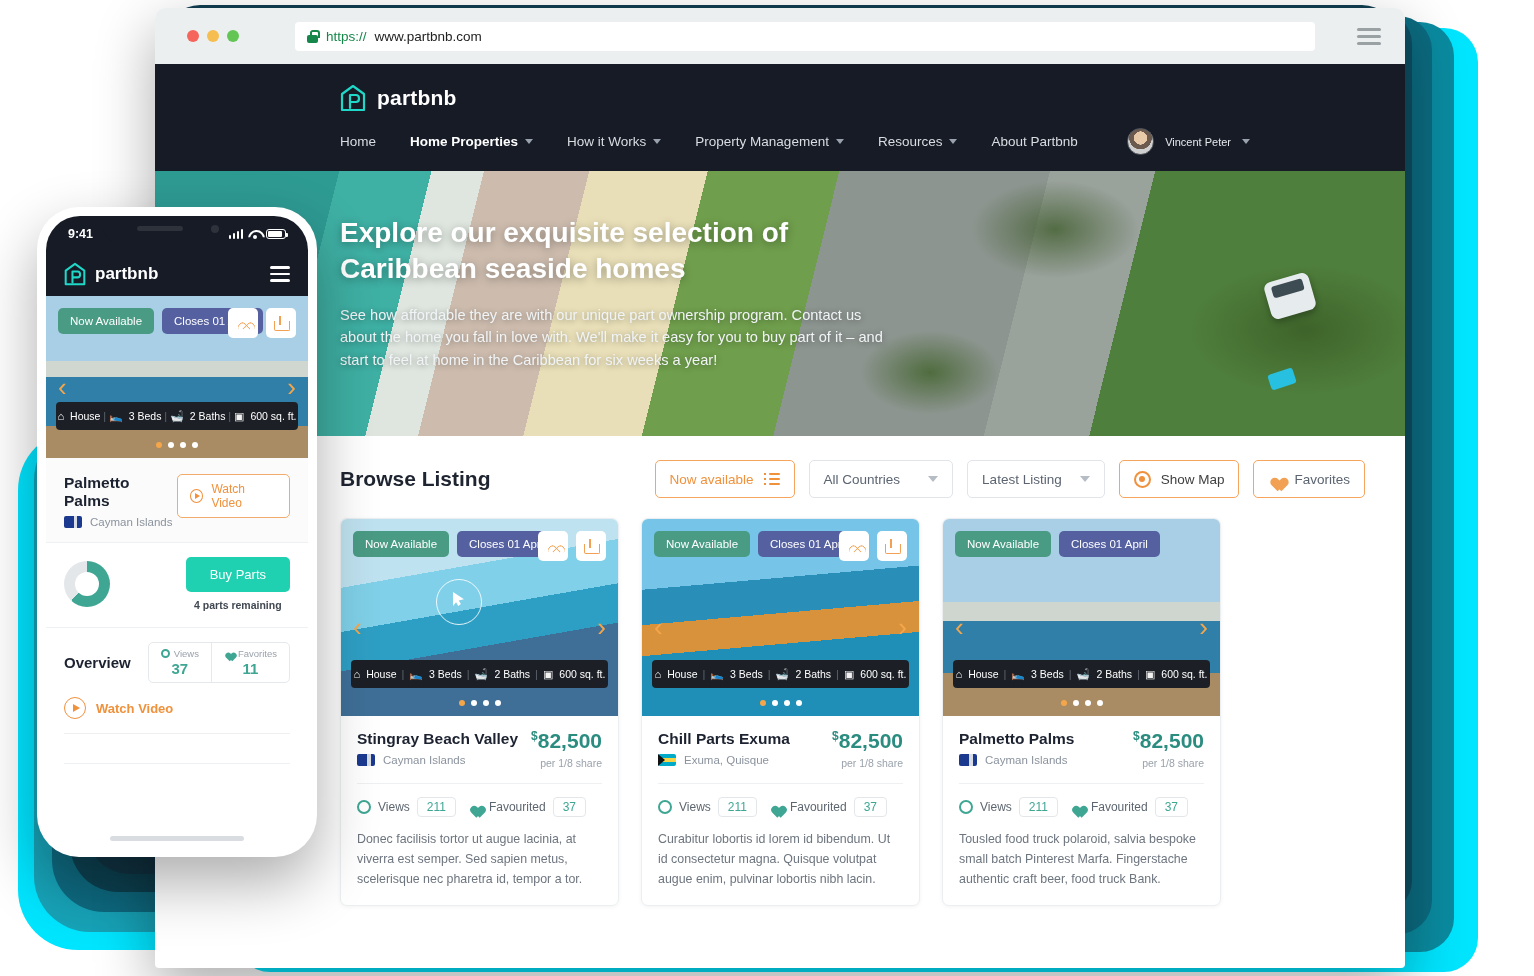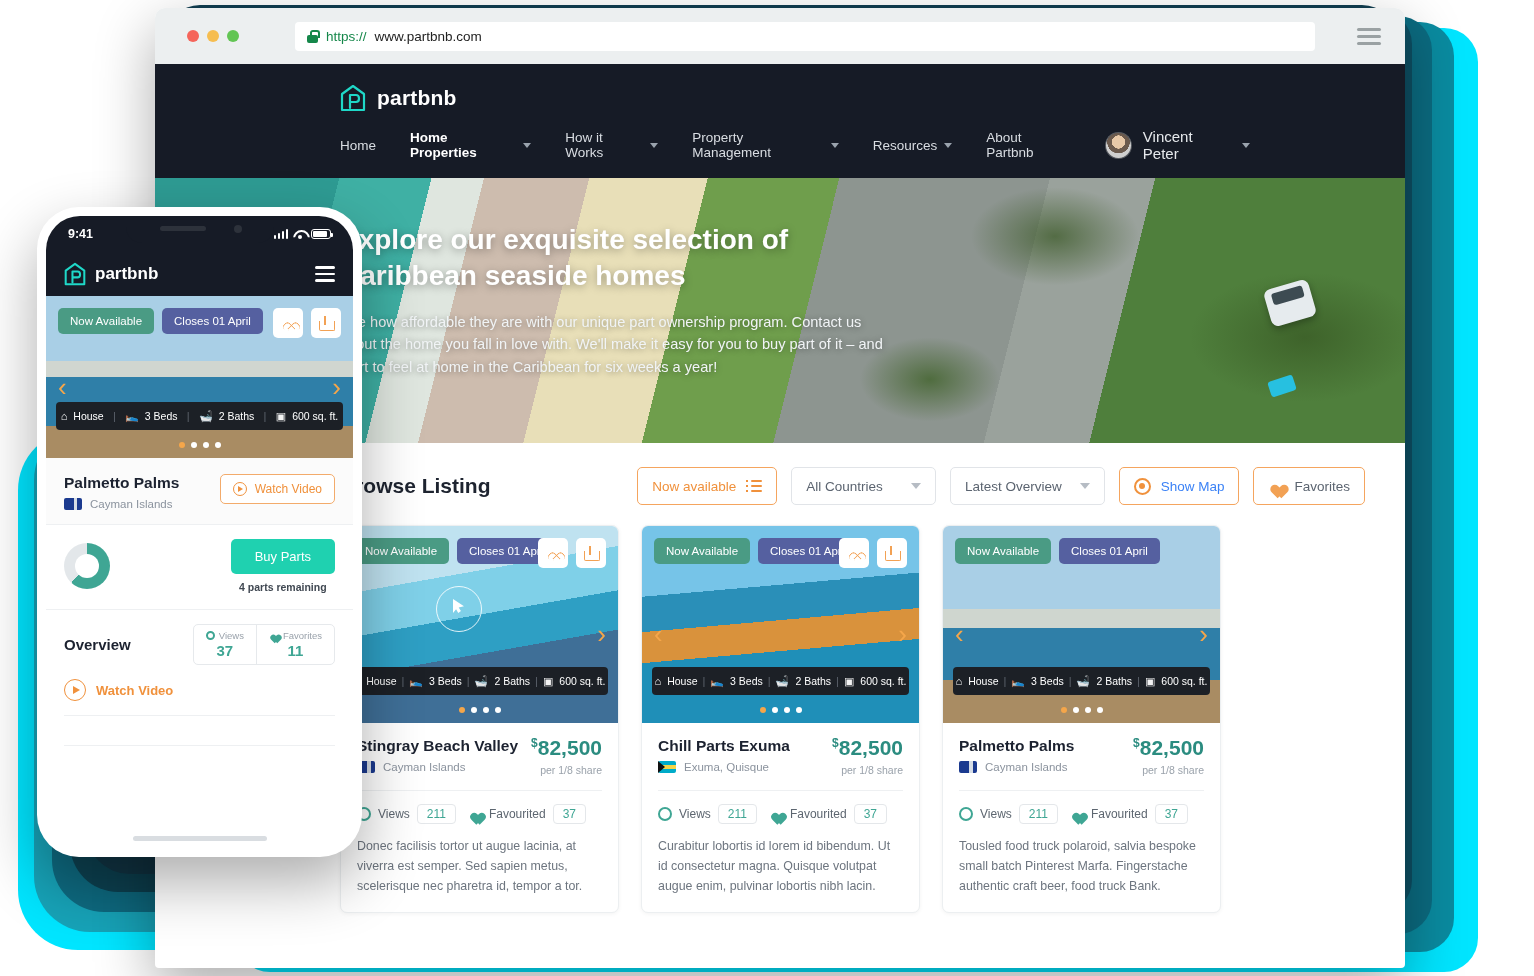--- a/index.html
+++ b/index.html
@@ -63,21 +63,21 @@
   .nav-row { display: flex; align-items: center; padding: 16px 0 16px 185px; gap: 34px; }
   .nav-item { color: #d9dde2; font-size: 13.5px; display: flex; align-items: center; gap: 7px; cursor: pointer; }
   .nav-item.active { color: #ffffff; font-weight: 700; }
   .caret { width: 0; height: 0; border-left: 4px solid transparent; border-right: 4px solid transparent; border-top: 5px solid #9aa3ad; }
   .nav-user { margin-left: auto; margin-right: 155px; display: flex; align-items: center; gap: 11px; }
   .avatar {
     width: 27px; height: 27px; border-radius: 50%;
     background: radial-gradient(circle at 50% 36%, #e8c9a8 0 32%, #6b5a4d 33% 55%, #cfcfcf 56% 100%);
     border: 1.5px solid #55595f;
   }
-  .nav-user span { color: #e6e9ec; font-size: 15px; }
+  .nav-user span { color: #e6e9ec; font-size: 11px; }
 
   
   .hero { position: relative; height: 265px; overflow: hidden; }
   .hero-img {
     position: absolute; inset: 0;
     background:
       radial-gradient(ellipse 120px 70px at 72% 22%, rgba(60,90,40,.75), transparent 70%),
       radial-gradient(ellipse 100px 60px at 62% 76%, rgba(64,98,42,.8), transparent 70%),
       radial-gradient(ellipse 160px 90px at 92% 60%, rgba(58,92,38,.8), transparent 72%),
       linear-gradient(104deg,
@@ -170,21 +170,21 @@
   .stat .ic-heart { width:14px;height:12px;position:relative; }
   .stat .ic-heart::before,.stat .ic-heart::after{content:'';position:absolute;width:8px;height:11px;background:#3fa694;border-radius:8px 8px 0 0;top:0;}
   .stat .ic-heart::before{left:6px;transform:rotate(45deg);transform-origin:0 100%;}
   .stat .ic-heart::after{left:6px;transform:rotate(-45deg);transform-origin:100% 100%;}
   .stat-label { font-size:12px; color:#5d6670; }
   .chipv { border:1px solid #e4e7ea; border-radius:4px; padding:2px 9px; font-size:12px; color:#3fa694; }
   .card-desc { font-size:12.4px; color:#6d757f; line-height:1.62; }
 
   
   .phone {
-    position:absolute; left:37px; top:207px; width:325px; height:650px;
+    position:absolute; left:37px; top:207px; width:280px; height:650px;
     background:#fff; border-radius:42px; padding:9px;
     box-shadow: 0 26px 60px rgba(0,0,0,.32);
     overflow:hidden; z-index: 20;
   }
   .phone-inner { width:100%; height:100%; background:#fff; border-radius:34px; overflow:hidden; position:relative; }
   .status-bar { height:36px; background:#161b26; display:flex; align-items:center; justify-content:space-between; padding:0 22px; position:relative; }
   .notch { position:absolute; left:50%; transform:translateX(-50%); top:0; width:148px; height:27px; background:#161b26; border-radius:0 0 16px 16px; }
   .notch .sp { position:absolute; left:34px; top:10px; width:46px; height:5px; border-radius:3px; background:#2d323b; }
   .notch .cm { position:absolute; right:32px; top:9px; width:8px; height:8px; border-radius:50%; background:#2d323b; }
   .st-time { color:#fff; font-size:12.5px; font-weight:600; z-index:2; }
@@ -342,29 +342,29 @@
               <i></i>
             </span>
         </div>
 
         <div class="fbtn">
           <span class="flabel">All Countries</span>
           <span class="chev"></span>
         </div>
 
         <div class="fbtn">
-          <span class="flabel">Latest Overview</span>
+          <span class="flabel">Latest Listing</span>
           <span class="chev" style="margin-left:8px"></span>
         </div>
 
         <div class="fbtn accent">
           <span class="eye">
               <i></i>
             </span>
-          <span class="flabel" style="color:#3b82f6">Show Map</span>
+          <span class="flabel" style="color:#404040">Show Map</span>
         </div>
 
         <div class="fbtn accent">
           <span class="heart-o"></span>
           <span class="flabel" style="color:#5b6470">Favorites</span>
         </div>
       </div>
 
       <div class="cards">
 

